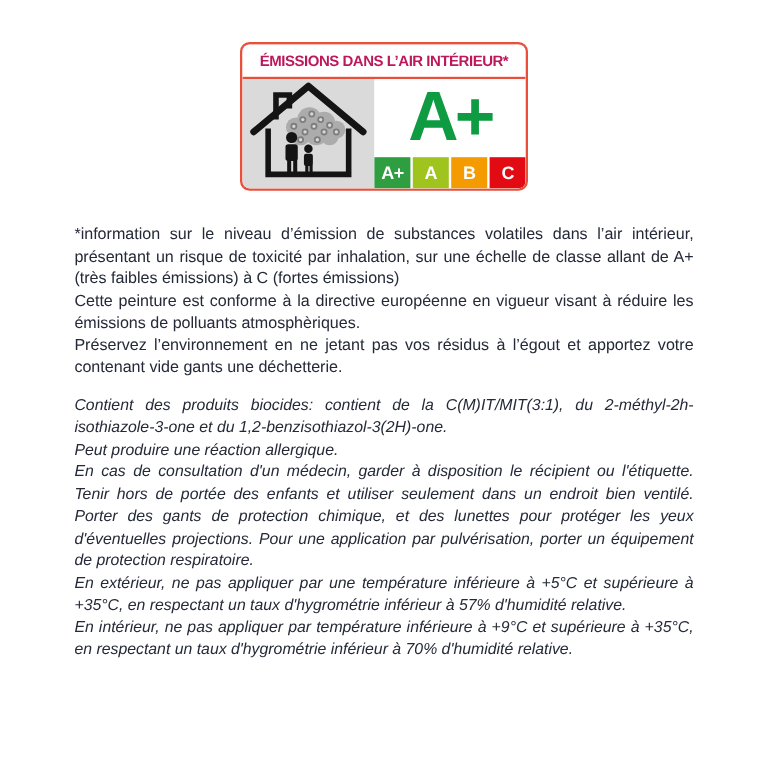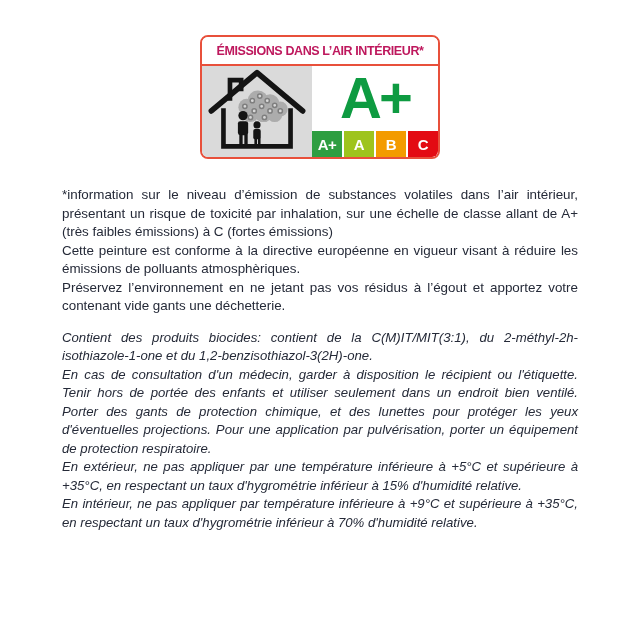--- a/index.html
+++ b/index.html
@@ -138,20 +138,21 @@
 
   <div class="text-wrap">
     <p class="footnote">*information sur le niveau d’émission de substances volatiles dans l’air intérieur, présentant un risque de toxicité par inhalation, sur une échelle de classe allant de A+ (très faibles émissions) à C (fortes émissions)</p>
 
     <div>
       <p>Cette peinture est conforme à la directive européenne en vigueur visant à réduire les émissions de polluants atmosphèriques.</p>
       <p>Préservez l’environnement en ne jetant pas vos résidus à l’égout et apportez votre contenant vide gants une déchetterie.</p>
     </div>
 
     <div class="hazard-block">
-      <p>Contient des produits biocides: contient de la C(M)IT/MIT(3:1), du 2-méthyl-2h-isothiazole-1-one et du 1,2-benzisothiazol-3(2H)-one.</p>
+      <p>Contient des produits biocides: contient de la C(M)IT/MIT(3:1), du 2-méthyl-2h-isothiazole-3-one et du 1,2-benzisothiazol-3(2H)-one.</p>
+      <p>Peut produire une réaction allergique.</p>
       <p>En cas de consultation d'un médecin, garder à disposition le récipient ou l'étiquette. Tenir hors de portée des enfants et utiliser seulement dans un endroit bien ventilé. Porter des gants de protection chimique, et des lunettes pour protéger les yeux d'éventuelles projections. Pour une application par pulvérisation, porter un équipement de protection respiratoire.</p>
-      <p>En extérieur, ne pas appliquer par une température inférieure à +5°C et supérieure à +35°C, en respectant un taux d'hygrométrie inférieur à 15% d'humidité relative.</p>
+      <p>En extérieur, ne pas appliquer par une température inférieure à +5°C et supérieure à +35°C, en respectant un taux d'hygrométrie inférieur à 57% d'humidité relative.</p>
       <p>En intérieur, ne pas appliquer par température inférieure à +9°C et supérieure à +35°C, en respectant un taux d'hygrométrie inférieur à 70% d'humidité relative.</p>
     </div>
   </div>
 
 </div>
 
 </body></html>

